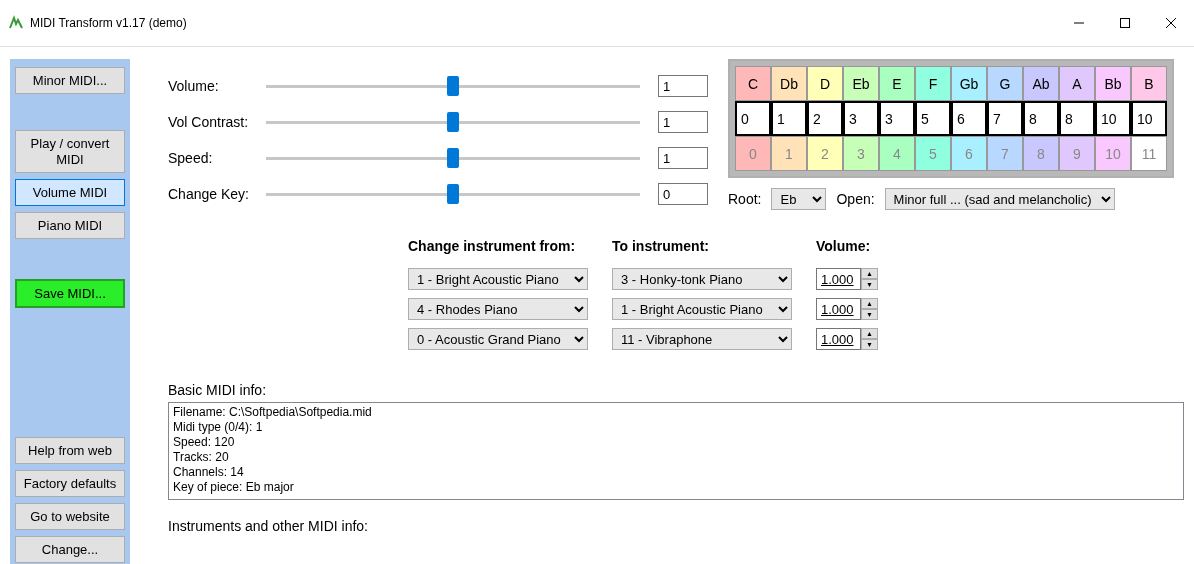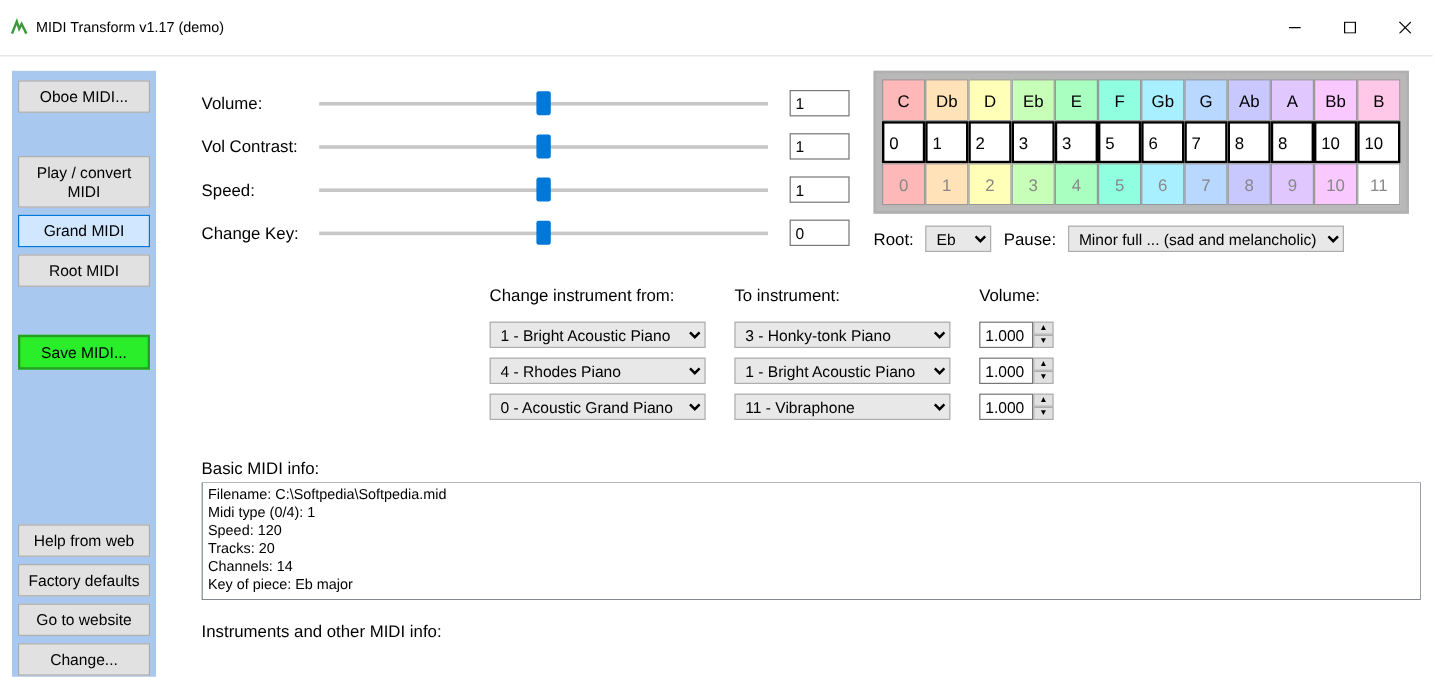--- a/index.html
+++ b/index.html
@@ -28,24 +28,24 @@
 .keygrid-wrap { margin-left: 20px; }
 .keygrid { border: 2px solid #b0b0b0; background: #b8b8b8; padding: 5px; display: grid; grid-template-columns: repeat(12, 36px); gap: 0; }
 .keycell { height: 35px; display: flex; align-items: center; justify-content: center; font-size: 14px; border: 1px solid #999; }
 .kc-head { font-weight: normal; }
 .kc-mid { background: #fff; border: 2px solid #000; justify-content: flex-start; padding-left: 4px; }
 .kc-foot { color: #888; }
 .root-mode { display: flex; align-items: center; gap: 10px; margin-top: 10px; font-size: 14px; }
 .select { background: #e8e8e8; border: 1px solid #adadad; height: 22px; font-family: inherit; font-size: 13px; padding: 0 4px; }
 .section-inst { margin-top: 20px; display: flex; gap: 24px; margin-left: 240px; }
 .inst-col { display: flex; flex-direction: column; gap: 8px; }
-.inst-col .hdr { font-size: 14px; height: 22px; }
+.inst-col .hdr { font-size: 14px; height: 22px; font-weight: bold; }
 .inst-sel { width: 180px; }
 .spinner { display: flex; align-items: center; }
-.spinner input { width: 45px; height: 22px; border: 1px solid #767676; padding: 0 4px; font-size: 13px; }
+.spinner input { width: 45px; height: 22px; border: 1px solid #767676; padding: 0 4px; font-size: 13px; text-decoration: underline; }
 .spinbtns { display: flex; flex-direction: column; }
 .spinbtns button { width: 17px; height: 11px; font-size: 7px; line-height: 7px; border: 1px solid #adadad; background: #e1e1e1; padding: 0; }
 .info-row { display: flex; gap: 18px; margin-top: 32px; flex-direction: column; }
 .info-box { flex: 1; display: flex; flex-direction: column; }
 .info-title { font-size: 14px; margin-bottom: 4px; }
 .textarea { border: 1px solid #828790; background: #fff; font-family: Tahoma, sans-serif; font-size: 12px; padding: 2px 4px; height: 98px; overflow-y: scroll; white-space: pre; line-height: 1.25; }
 </style>
 </head>
 <body>
 
@@ -67,26 +67,26 @@
   <div class="winbtn">
       <svg width="10" height="10">
         <line x1="0" y1="0" x2="10" y2="10" stroke="#000"></line>
         <line x1="10" y1="0" x2="0" y2="10" stroke="#000"></line>
       </svg>
     </div>
 </div>
 
 <div class="content">
   <div class="sidebar">
-    <button class="btn">Oboe MIDI...</button>
+    <button class="btn">Minor MIDI...</button>
     <div class="spacer1"></div>
     <button class="btn" style="white-space:pre-line;line-height:1.2">Play / convert
 MIDI</button>
-    <button class="btn active">Grand MIDI</button>
-    <button class="btn">Root MIDI</button>
+    <button class="btn active">Volume MIDI</button>
+    <button class="btn">Piano MIDI</button>
     <div class="spacer2"></div>
     <button class="btn green">Save MIDI...</button>
     <div class="spacer-flex"></div>
     <button class="btn">Help from web</button>
     <button class="btn">Factory defaults</button>
     <button class="btn">Go to website</button>
     <button class="btn">Change...</button>
   </div>
 
   <div class="main">
@@ -160,21 +160,21 @@
             <div class="keycell kc-foot" style="background: rgb(168, 240, 255);">6</div>
             <div class="keycell kc-foot" style="background: rgb(184, 216, 255);">7</div>
             <div class="keycell kc-foot" style="background: rgb(200, 200, 255);">8</div>
             <div class="keycell kc-foot" style="background: rgb(224, 200, 255);">9</div>
             <div class="keycell kc-foot" style="background: rgb(248, 200, 255);">10</div>
             <div class="keycell kc-foot" style="background: #ffffff;">11</div>
           </div>
         <div class="root-mode">
           <span>Root:</span>
           <select class="select" style="width:55px"><option>Eb</option></select>
-          <span>Pause:</span>
+          <span>Open:</span>
           <select class="select" style="width:230px"><option>Minor full ... (sad and melancholic)</option></select>
         </div>
       </div>
     </div>
 
     <div class="section-inst" id="section-inst">
         <div class="inst-col">
           <div class="hdr">Change instrument from:</div>
           <select class="select inst-sel"><option>1 - Bright Acoustic Piano</option></select>
           <select class="select inst-sel"><option>4 - Rhodes Piano</option></select>

